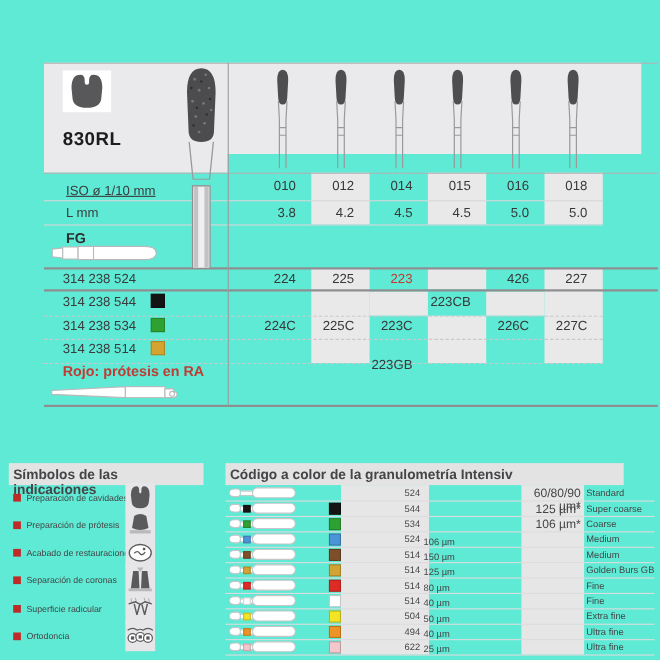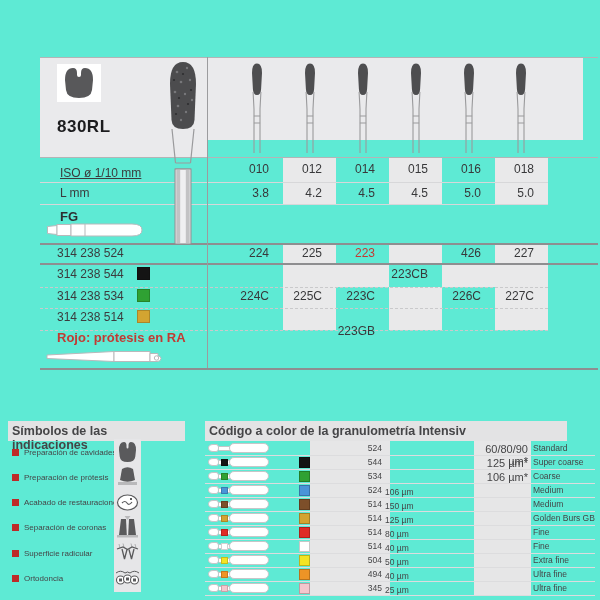--- a/index.html
+++ b/index.html
@@ -468,20 +468,20 @@
       <div class="gr-name">Ultra fine</div>
     </div>
     <div class="grrow" style="top:581px;">
       <div class="bglyph">
           <div class="bg-tip"></div>
           <div class="bg-neck"></div>
           <div class="bg-band" style="background: rgb(244, 199, 205);"></div>
           <div class="bg-body"></div>
         </div>
       <div class="gr-sq" style="background: rgb(244, 199, 205);"></div>
-      <div class="gr-code">345</div>
+      <div class="gr-code">622</div>
       <div class="gr-grain">4 µm</div>
       <div class="gr-alt"></div>
       <div class="gr-name">Ultra fine</div>
     </div>
   </div>
 
 </div>
 
 </body></html>

